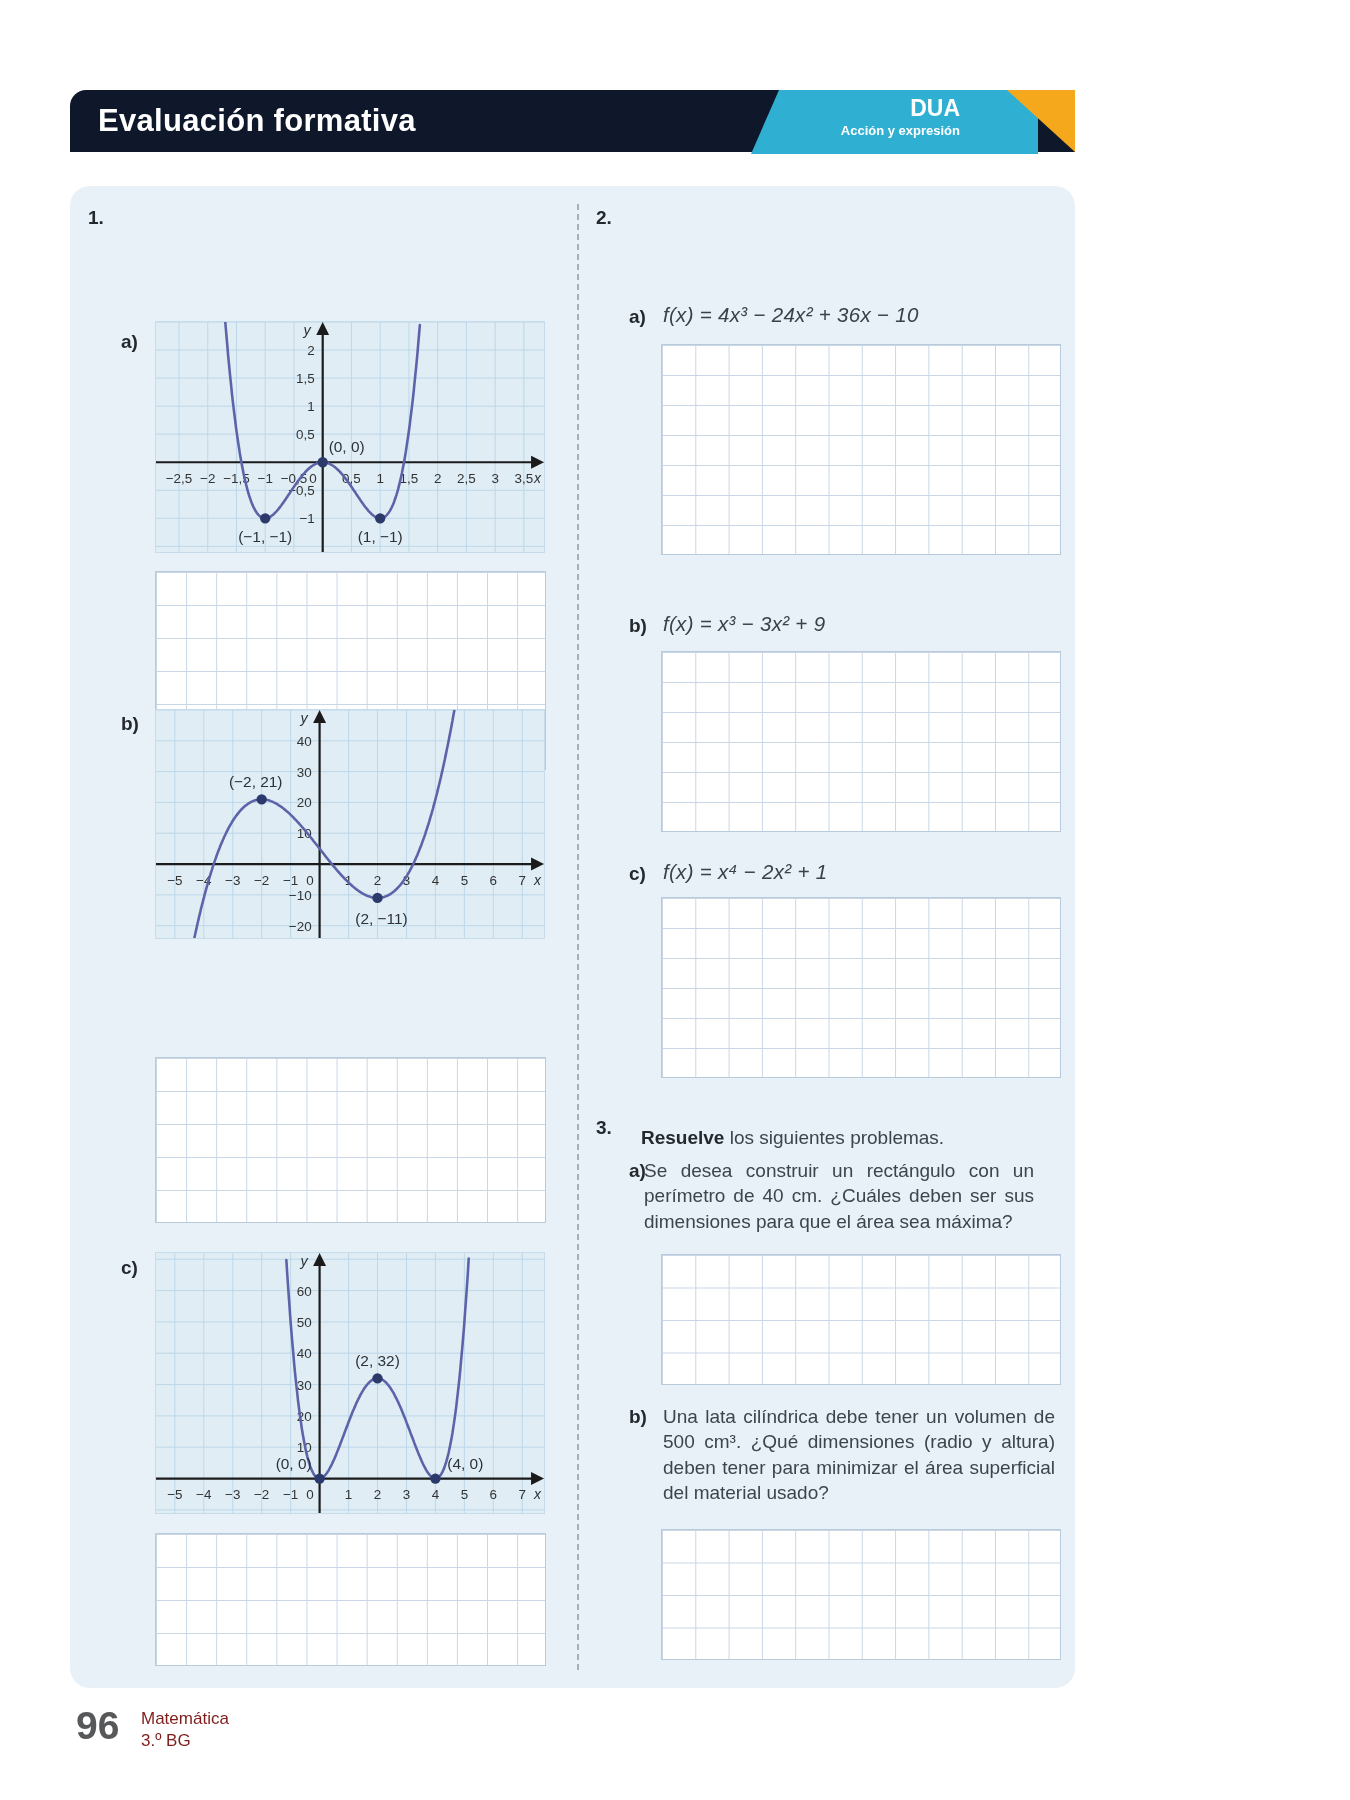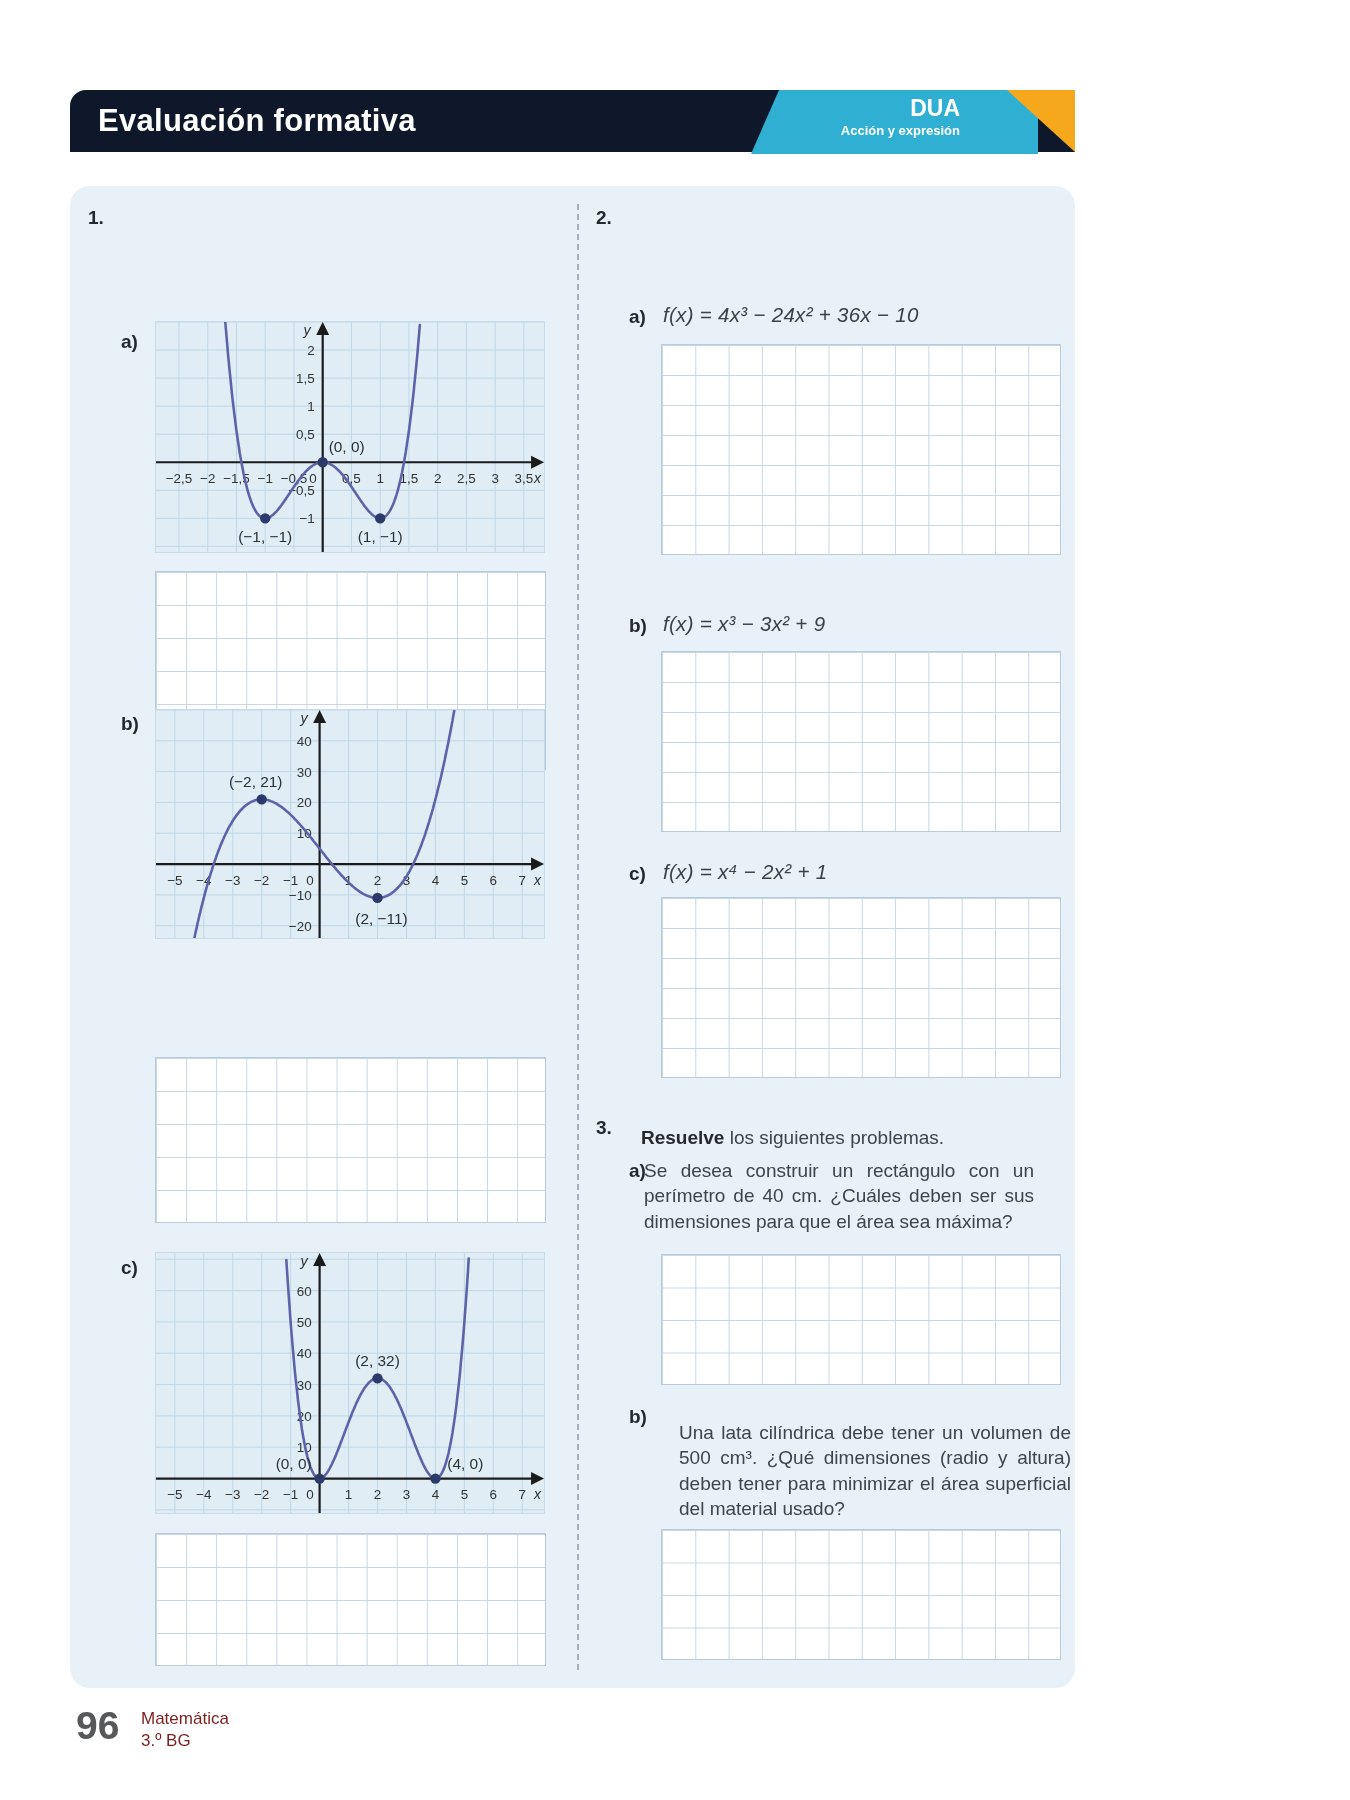--- a/index.html
+++ b/index.html
@@ -258,21 +258,21 @@
   <div class="agrid agrid-r abs" style="left:661px;top:897px;width:400px;height:181px"></div>
 
   <div class="num abs" style="left:596px;top:1117px">3.</div>
   <p class="body-text abs" style="left:629px;top:1113px;width:420px;margin:12px"><b>Resuelve</b><span> los siguientes problemas.</span></p>
 
   <div class="item-label abs" style="left:629px;top:1160px">a)</div>
   <p class="body-text abs" style="left:644px;top:1158px;width:390px;margin:0">Se desea construir un rectángulo con un perímetro de 40 cm. ¿Cuáles deben ser sus dimensiones para que el área sea máxima?</p>
   <div class="agrid agrid-r3 abs" style="left:661px;top:1254px;width:400px;height:131px"></div>
 
   <div class="item-label abs" style="left:629px;top:1406px">b)</div>
-  <p class="body-text abs" style="left:663px;top:1404px;width:392px;margin:16px">Una lata cilíndrica debe tener un volumen de 500 cm³. ¿Qué dimensiones (radio y altura) deben tener para minimizar el área superficial del material usado?</p>
+  <p class="body-text abs" style="left:663px;top:1404px;width:392px;margin:0">Una lata cilíndrica debe tener un volumen de 500 cm³. ¿Qué dimensiones (radio y altura) deben tener para minimizar el área superficial del material usado?</p>
   <div class="agrid agrid-r3 abs" style="left:661px;top:1529px;width:400px;height:131px"></div>
 
   <div class="page-num abs" style="left:76px;top:1704px">96</div>
   <div class="footer-meta abs" style="left:141px;top:1708px">
     <div>Matemática</div>
     <div>3.º BG</div>
   </div>
 
 </div>
 

